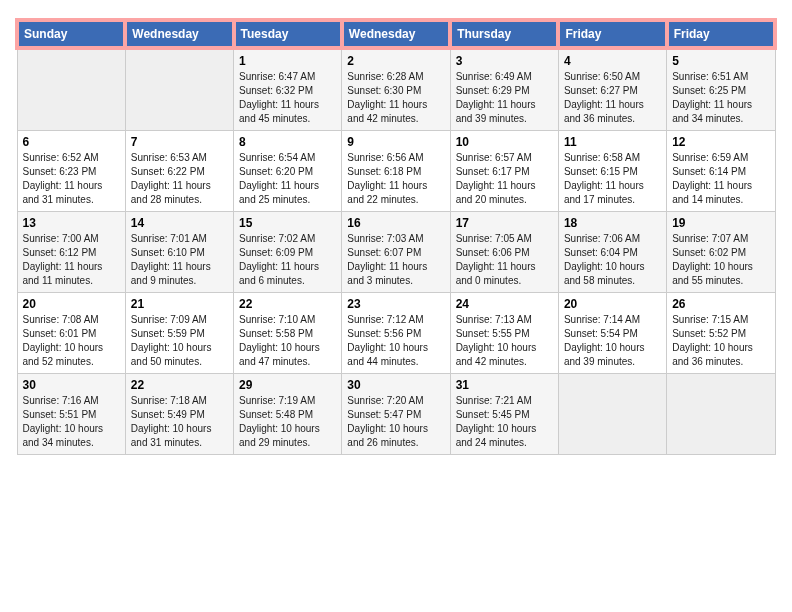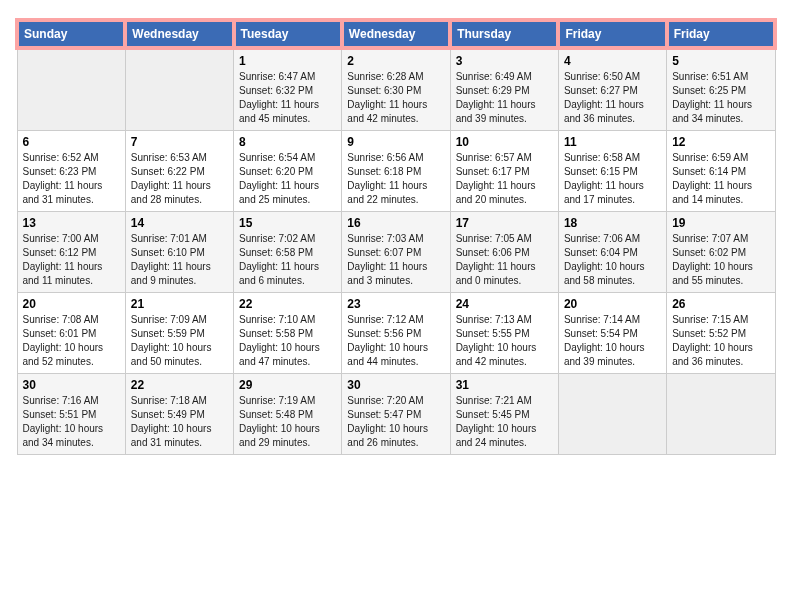--- a/index.html
+++ b/index.html
@@ -197,21 +197,21 @@
         </td>
         <td>
           <span class="day-num">14</span>
           <div class="day-detail">Sunrise: 7:01 AM
 Sunset: 6:10 PM
 Daylight: 11 hours and 9 minutes.</div>
         </td>
         <td>
           <span class="day-num">15</span>
           <div class="day-detail">Sunrise: 7:02 AM
-Sunset: 6:58 PM
+Sunset: 6:09 PM
 Daylight: 11 hours and 6 minutes.</div>
         </td>
         <td>
           <span class="day-num">16</span>
           <div class="day-detail">Sunrise: 7:03 AM
 Sunset: 6:07 PM
 Daylight: 11 hours and 3 minutes.</div>
         </td>
         <td>
           <span class="day-num">17</span>

